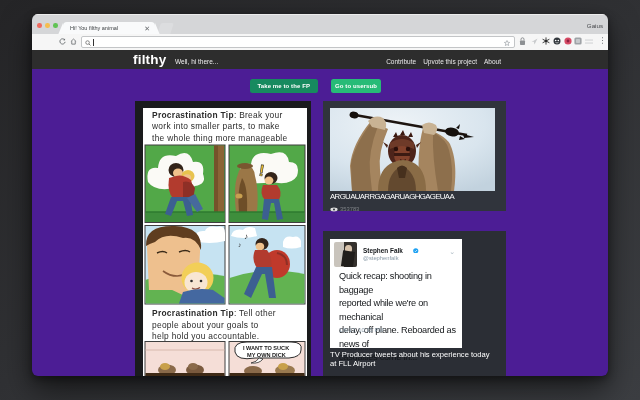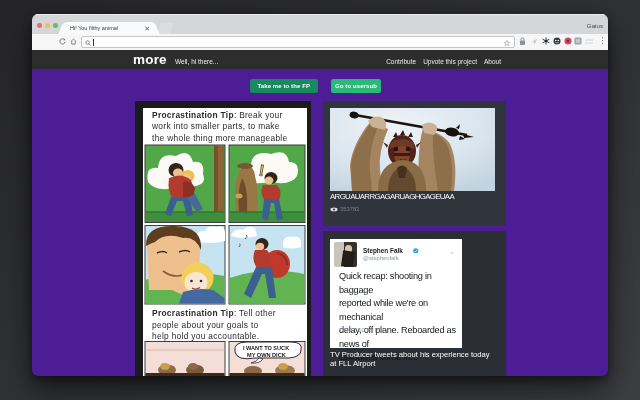--- a/index.html
+++ b/index.html
@@ -47,21 +47,21 @@
     white-space:nowrap; }
   .headlinks span { margin-left:7px; }
   
   .page { position:absolute; left:0; top:54.5px; width:576px; height:307px; background:#4c1d95; }
   .btn { position:absolute; top:10px; height:14px; border-radius:2.5px; color:#fff;
     font-size:6px; font-weight:bold; text-align:center; line-height:14.2px; letter-spacing:0.1px; }
   .btn1 { left:218px; width:67.5px; background:#178a5f; }
   .btn2 { left:299px; width:50px; background:#27bb77; }
   .leftcard { position:absolute; left:103px; top:32px; width:175.5px; height:275px;
     background:#1a1b1d; }
-  .card1 { position:absolute; left:291px; top:32.5px; width:182.5px; height:125px;
+  .card1 { position:absolute; left:291px; top:32.5px; width:182.5px; height:110px;
     background:#30343c; }
   .card1 .title { position:absolute; left:7px; top:90.5px; font-size:7.8px; color:#fff;
     letter-spacing:-0.6px; white-space:nowrap; }
   .views { position:absolute; left:7px; top:105px; font-size:5.8px; color:#7d8186; }
   .card2 { position:absolute; left:291px; top:162px; width:182.5px; height:145px;
     background:#2b2e35; }
   .caption { position:absolute; left:7px; top:119px; font-size:7.6px; color:#fff; line-height:9.6px; }
   
   .tweet { position:absolute; left:7px; top:8px; width:132px; height:109px; background:#fff; }
   .tname { position:absolute; left:33px; top:8px; font-size:6.4px; font-weight:bold; color:#14171a; }
@@ -140,21 +140,21 @@
         <rect x="2" y="2" width="4" height="4" rx="0.8" fill="#c6c9cc"></rect>
       </svg>
       <svg class="abs" style="left:553px; top:5px;" width="8" height="6" viewBox="0 0 8 6">
         <rect x="0" y="0.5" width="8" height="1.1" fill="#d2d4d6"></rect>
         <rect x="0" y="3.5" width="8" height="1.1" fill="#d2d4d6"></rect>
       </svg>
       <div class="abs" style="left:566.5px; top:2.5px; color:#5f6368; font-size:8px; letter-spacing:0;">⋮</div>
     </div>
 
     <div class="imgurhead">
-      <div class="logo">more</div>
+      <div class="logo">filthy</div>
       <div class="hithere">Well, hi there...</div>
       <div class="headlinks">Contribute<span>Upvote this project</span><span>About</span></div>
     </div>
 
     <div class="page">
       <div class="btn btn1">Take me to the FP</div>
       <div class="btn btn2">Go to usersub</div>
       <div class="leftcard">
 
         <svg style="position:absolute;left:8px;top:7.5px;" width="164" height="268" viewBox="0 0 164 268">

